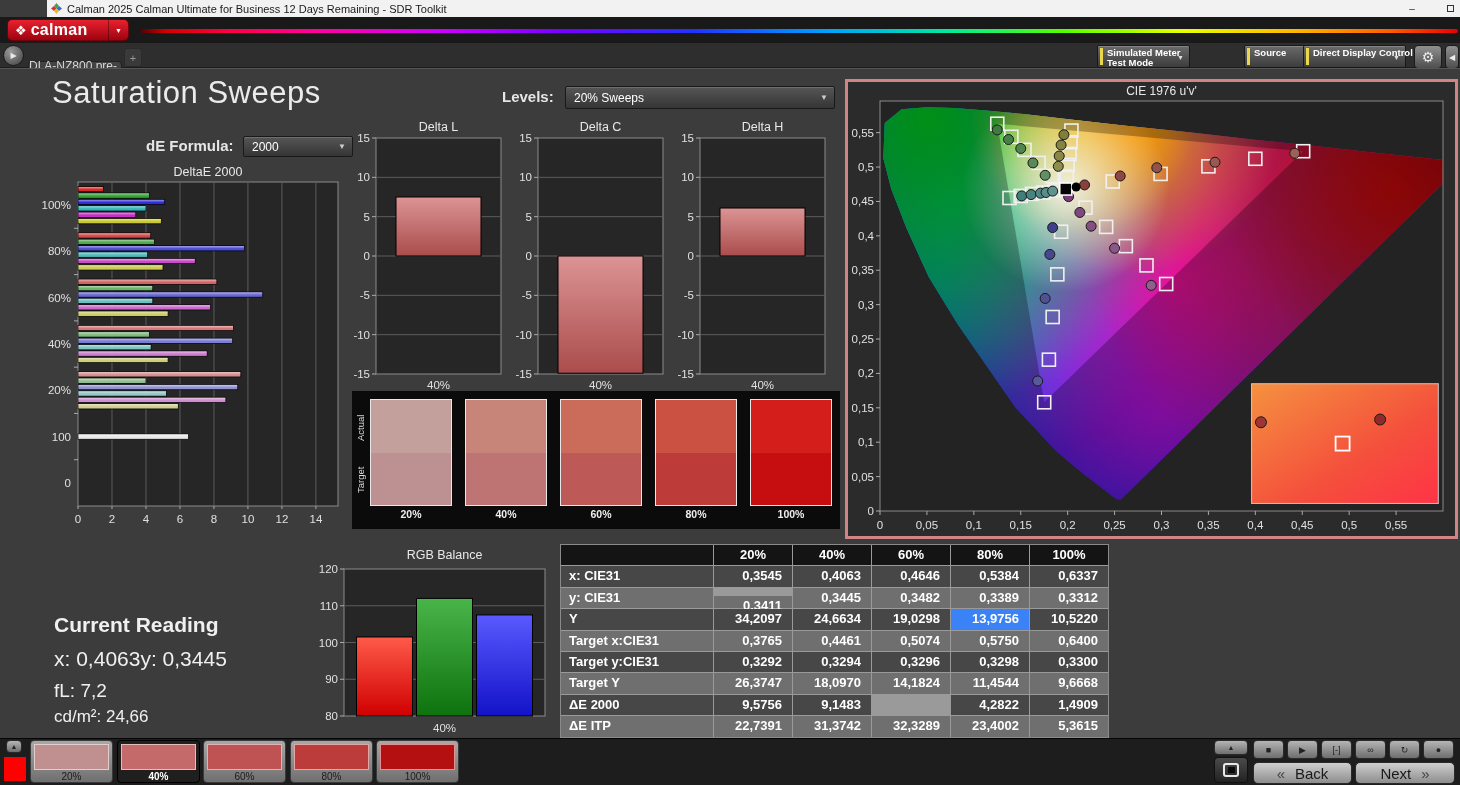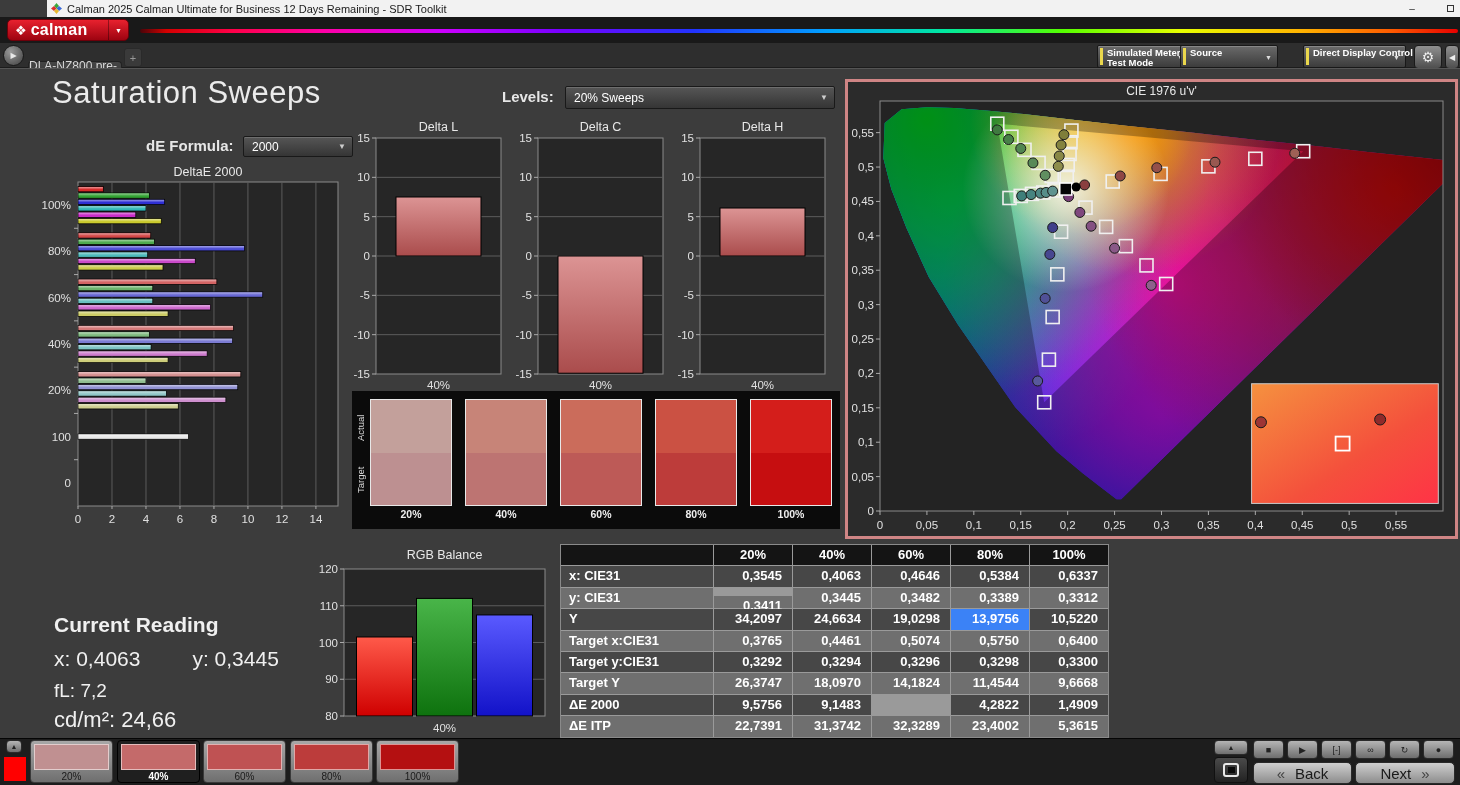--- a/index.html
+++ b/index.html
@@ -23,21 +23,21 @@
   
   .tabbar{position:absolute;left:0;top:43px;width:100%;height:25px;background:#2e2e2e;border-bottom:1px solid #1c1c1c;}
   .side-round-btn{position:absolute;left:3px;top:2px;width:21px;height:21px;border-radius:50%;background:radial-gradient(circle at 35% 30%,#9a9a9a,#3f3f3f);border:1px solid #1a1a1a;color:#e8e8e8;font-size:8px;display:flex;align-items:center;justify-content:center;}
   .tab{position:absolute;left:28px;top:18px;width:94px;height:23px;background:linear-gradient(#454545,#333);border:1px solid #222;border-bottom:none;border-radius:4px 4px 0 0;color:#d6d6d6;font-size:12px;display:flex;align-items:center;justify-content:center;}
   .tab-add{position:absolute;left:124px;top:5px;width:18px;height:19px;background:#3a3a3a;border:1px solid #2a2a2a;border-radius:3px;color:#999;font-size:11px;display:flex;align-items:center;justify-content:center;}
   .tb-dd{position:absolute;top:2px;height:23px;background:linear-gradient(#6a6a6a,#3c3c3c);border:1px solid #181818;border-radius:2px;color:#fff;box-shadow:inset 0 1px 0 rgba(255,255,255,.2);padding:2px 14px 2px 9px;}
   .tb-dd .stripe{position:absolute;left:2px;top:2px;bottom:2px;width:3px;background:#ead74c;}
   .tb-dd .l1{font-size:9.5px;font-weight:bold;line-height:10px;white-space:nowrap;}
   .tb-dd .arr{position:absolute;right:5px;top:50%;transform:translateY(-50%);font-size:7px;color:#ddd;}
   #dd-meter{left:1097px;width:93px;}
-  #dd-source{left:1180px;width:98px;}
+  #dd-source{left:1244px;width:98px;}
   #dd-display{left:1303px;width:103px;}
   .tb-sq{position:absolute;top:2px;height:24px;border-radius:4px;background:linear-gradient(#909090,#4f4f4f);border:1px solid #1a1a1a;color:#eee;display:flex;align-items:center;justify-content:center;}
   #btn-gear{left:1414px;width:28px;font-size:14px;}
   #btn-collapse{left:1445px;width:14px;font-size:8px;}
   
   .main{position:absolute;left:0;top:68px;width:100%;height:670px;background:#3c3c3c;border-top:1px solid #555;}
   .page-title{position:absolute;left:52px;top:6px;font-size:31px;color:#ebebeb;letter-spacing:.5px;}
   .lab{position:absolute;color:#e6e6e6;font-weight:bold;}
   #levels-label{left:502px;top:19px;font-size:15px;}
   #formula-label{left:146px;top:68px;font-size:15px;}
@@ -56,23 +56,23 @@
   .vlabel{position:absolute;left:3px;writing-mode:vertical-rl;transform:rotate(180deg);color:#ddd;font-size:9.5px;text-align:center;}
   .sw{position:absolute;top:8px;width:82px;height:107px;border:1px solid #e8e8e8;}
   .sw div{width:100%;height:50%;}
   .sw-label{position:absolute;top:117px;width:82px;text-align:center;color:#eee;font-size:10.5px;font-weight:bold;}
   
   .cie-panel{position:absolute;left:845px;top:10px;width:613px;height:460px;border:3px solid #cf8585;background:#2b2b2b;}
   
   .stat-avg{position:absolute;left:38px;top:468px;width:250px;text-align:right;color:#f0f0f0;font-size:23px;line-height:33px;}
   #cur-title{position:absolute;left:54px;top:544px;color:#f0f0f0;font-size:21px;font-weight:bold;}
   .xy-line{position:absolute;left:54px;top:578px;color:#f0f0f0;font-size:21px;}
-  .xy-line .ypair{margin-left:52px;}
+  .xy-line .ypair{}
   .fl-line{position:absolute;left:54px;top:611px;color:#f0f0f0;font-size:19px;}
-  .cd-line{position:absolute;left:54px;top:638px;color:#f0f0f0;font-size:22px;}
+  .cd-line{position:absolute;left:54px;top:638px;color:#f0f0f0;font-size:17px;}
   
   .dtable{position:absolute;left:560px;top:475px;display:grid;grid-template-columns:152px repeat(5,78px);grid-auto-rows:20.4px;gap:1px;background:#9a9a9a;border:1px solid #8a8a8a;font-size:13px;color:#fff;}
   .dtable .hcell{background:#141414;font-weight:bold;text-align:center;line-height:20.4px;}
   .dtable .lcell{padding-left:8px;font-weight:bold;line-height:20.4px;}
   .dtable .vcell{text-align:right;padding-right:10px;font-weight:600;line-height:20.4px;}
   
   .bottombar{position:absolute;left:0;top:738px;width:100%;height:47px;background:#1d1d1d;border-top:1px solid #050505;}
   .mini-btn{position:absolute;background:linear-gradient(#b5b5b5,#6e6e6e);border:1px solid #2a2a2a;border-radius:4px;color:#222;display:flex;align-items:center;justify-content:center;}
   .patch{position:absolute;top:1px;width:83px;height:43px;border-radius:4px;background:linear-gradient(#a8a8a8,#6f6f6f);border:1px solid #3a3a3a;}
   .patch.sel{background:#1f1f1f;border-color:#000;}

